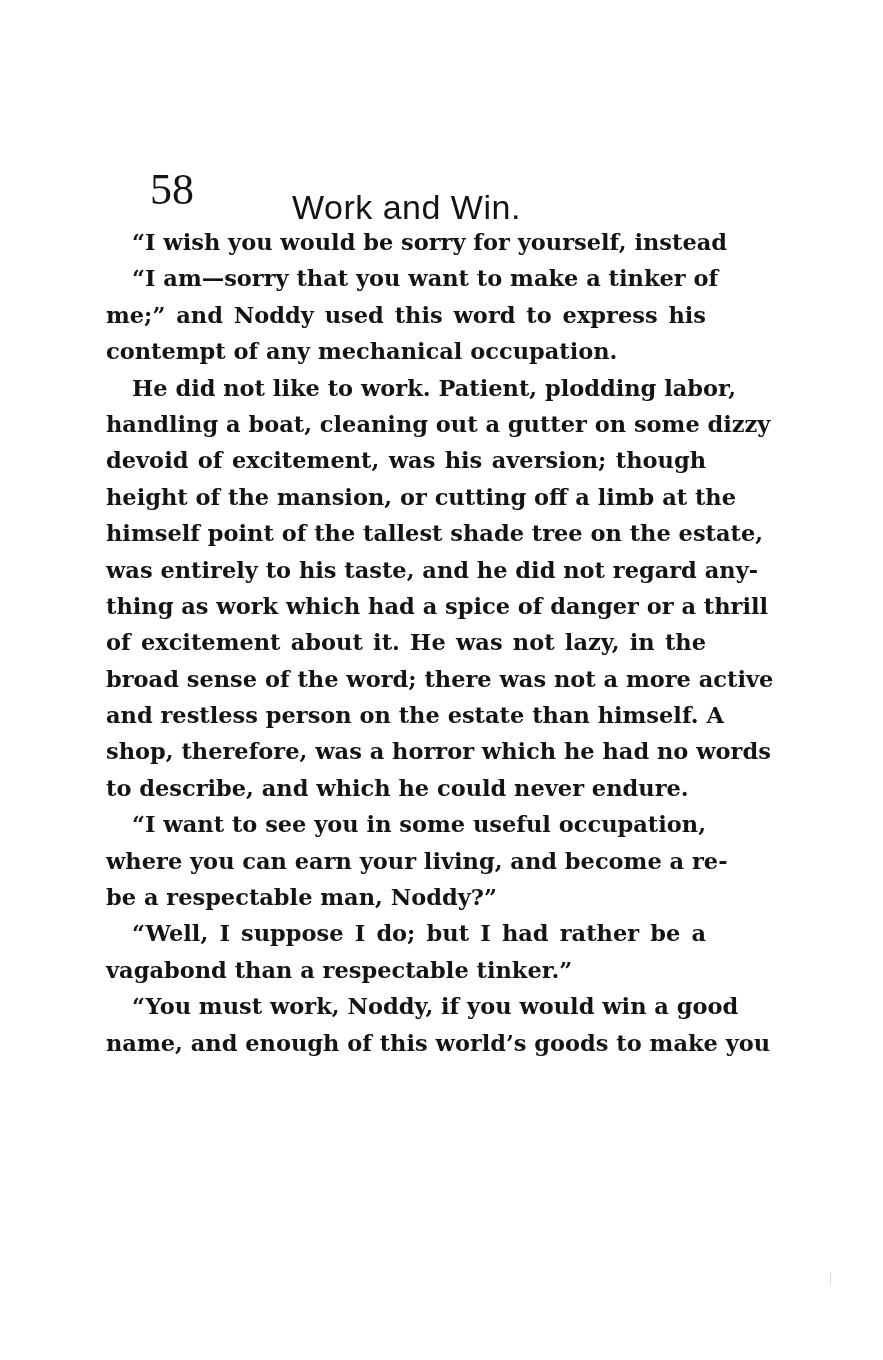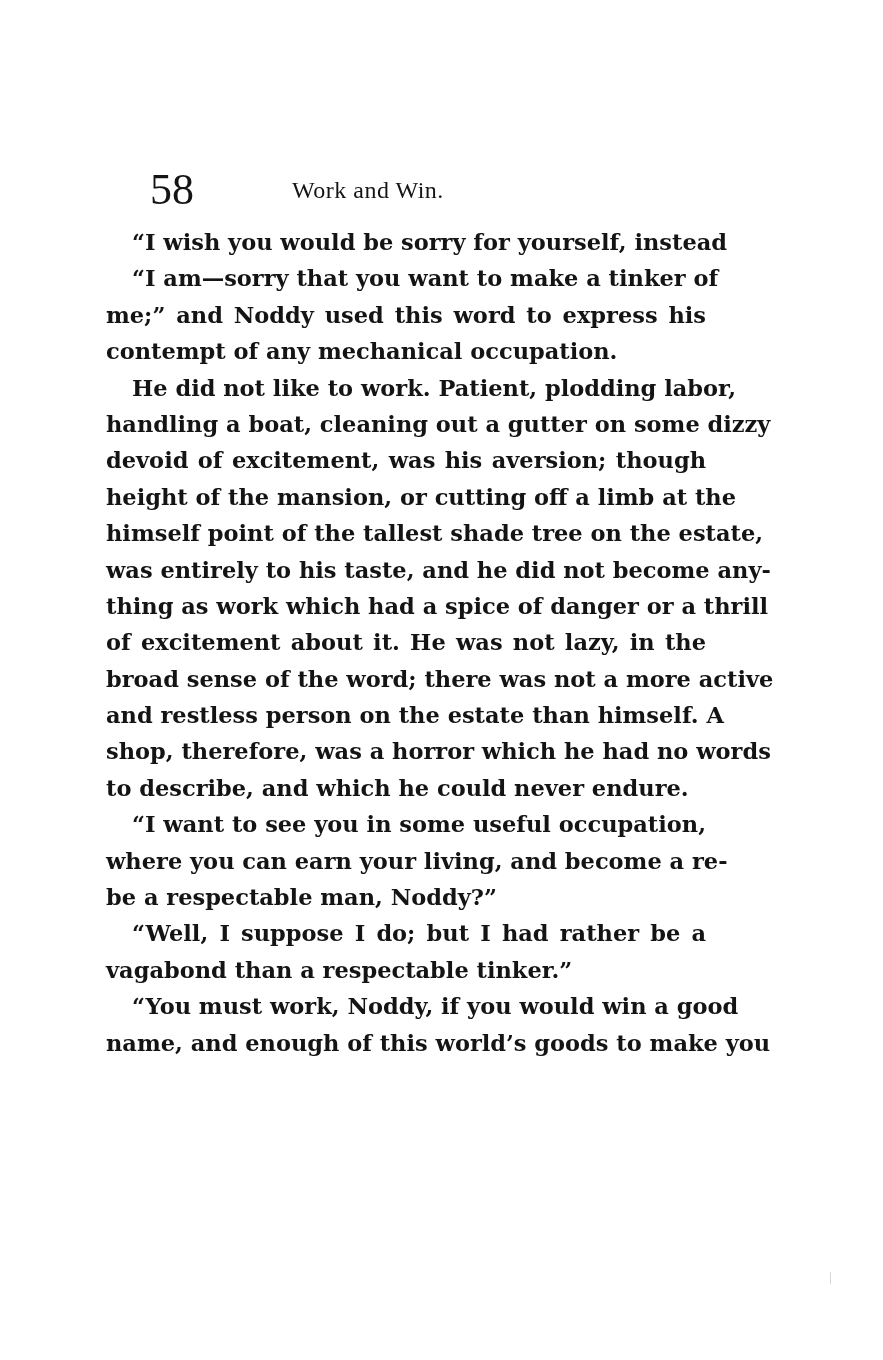--- a/index.html
+++ b/index.html
@@ -10,22 +10,22 @@
       font-family: "DejaVu Serif", "Liberation Serif", serif;
     }
     .running-head {
       position: absolute; top: 168px; left: 106px; width: 600px; height: 44px;
     }
     .page-number {
       position: absolute; left: 0; top: 0;
       font-family: "Liberation Serif", serif; font-size: 44px; line-height: 44px; margin-left: 44px;
     }
     .running-title {
-      position: absolute; left: 186px; top: 0;
-      font-family: Liberation Serif, serif; font-size: 24px; line-height: 44px;
+      position: absolute; left: 186px; top: 17px;
+      font-family: Liberation Sans, sans-serif; font-size: 34px; line-height: 44px;
       letter-spacing: 0.5px;
     }
     .body-text {
       position: absolute; top: 224px; left: 106px; width: 600px; font-weight: bold;
     }
     .line {
       display: block; height: 36.4px; line-height: 36.4px;
       font-size: 22.5px; white-space: nowrap;
       text-align: justify; text-align-last: justify;
     }
@@ -48,21 +48,21 @@
   <div class="body-text" id="body-text">
       <span class="line indent">“I wish you would be sorry for yourself, instead</span>
       <span class="line indent">“I am—sorry that you want to make a tinker of</span>
       <span class="line">me;” and Noddy used this word to express his</span>
       <span class="line last">contempt of any mechanical occupation.</span>
       <span class="line indent">He did not like to work.  Patient, plodding labor,</span>
       <span class="line">handling a boat, cleaning out a gutter on some dizzy</span>
       <span class="line">devoid of excitement, was his aversion; though</span>
       <span class="line">height of the mansion, or cutting off a limb at the</span>
       <span class="line">himself point of the tallest shade tree on the estate,</span>
-      <span class="line">was entirely to his taste, and he did not become any-</span>
+      <span class="line">was entirely to his taste, and he did not regard any-</span>
       <span class="line">thing as work which had a spice of danger or a thrill</span>
       <span class="line">of excitement about it.  He was not lazy, in the</span>
       <span class="line">broad sense of the word; there was not a more active</span>
       <span class="line">and restless person on the estate than himself.  A</span>
       <span class="line">shop, therefore, was a horror which he had no words</span>
       <span class="line last">to describe, and which he could never endure.</span>
       <span class="line indent">“I want to see you in some useful occupation,</span>
       <span class="line">where you can earn your living, and become a re-</span>
       <span class="line last">be a respectable man, Noddy?”</span>
       <span class="line indent">“Well, I suppose I do; but I had rather be a</span>

